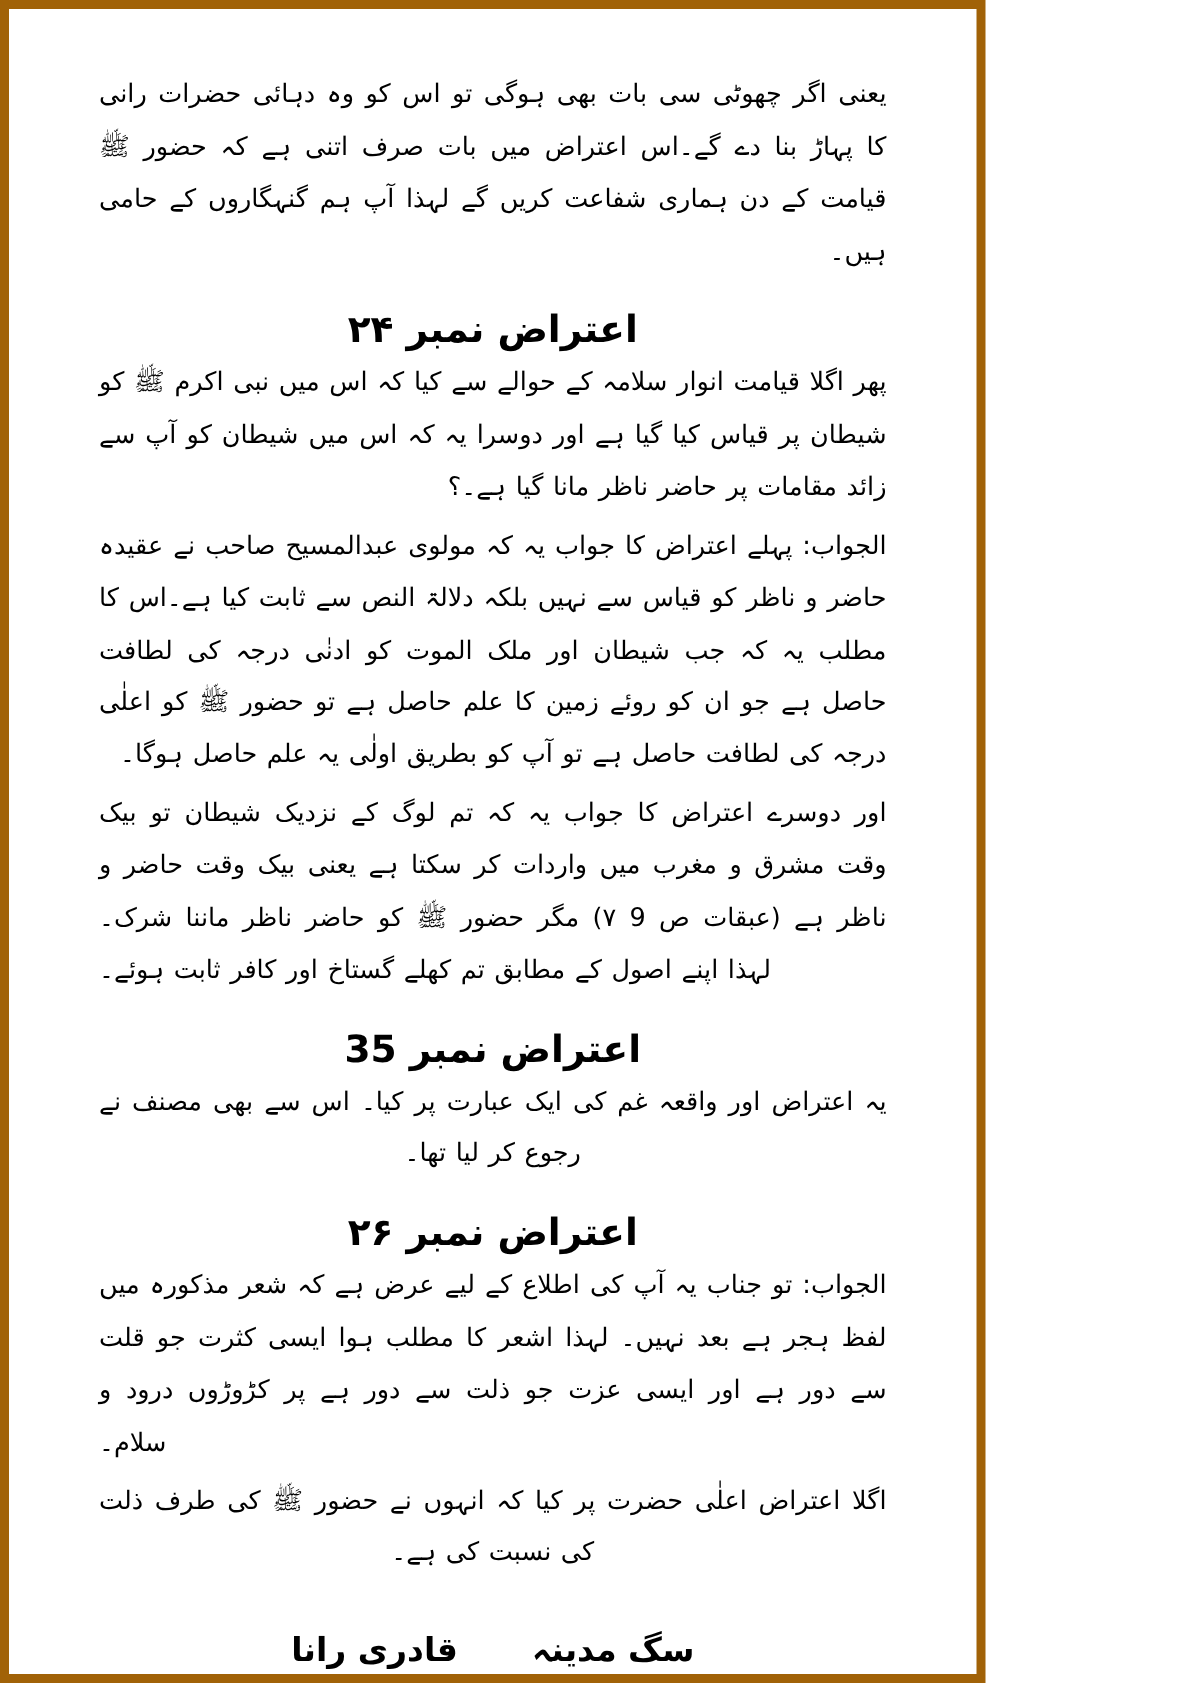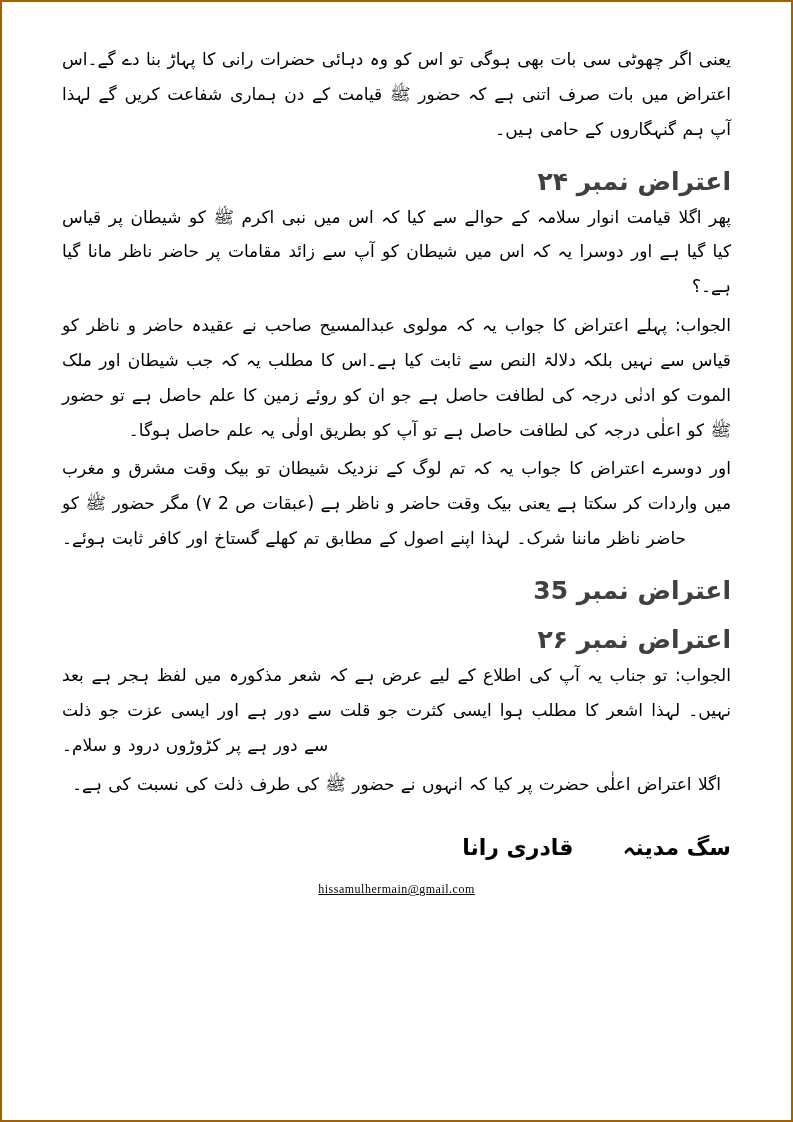--- a/index.html
+++ b/index.html
@@ -2,24 +2,24 @@
 <html><head>
 <meta charset="utf-8">
 <style>
   html, body {
     margin: 0;
     padding: 0;
     background: #ffffff;
   }
   .page {
     position: relative;
-    width: 793px;
+    width: 657px;
     height: 1122px;
     background: #ffffff;
-    border: 2px solid #a16207;
+    border: 6px solid #a16207;
     box-sizing: border-box;
     overflow: hidden;
     font-family: "DejaVu Sans", sans-serif;
   }
   .content {
     position: absolute;
     left: 60px;
     right: 60px;
     top: 40px;
     direction: rtl;
@@ -36,31 +36,32 @@
     unicode-bidi: isolate;
     word-spacing: 1px;
   }
   .para.center-last {
     text-align-last: center;
   }
   .para.left-last {
     text-align-last: left;
   }
   .heading {
-    color: #404040;
+    color: #000000;
     font-size: 25px;
     font-weight: bold;
-    text-align: right;
+    text-align: center;
     direction: rtl;
     margin: 10px 0 4px 0;
     letter-spacing: 1px;
   }
   .spacer-sm { height: 6px; }
   .signature {
     margin-top: 34px;
+    text-align: center;
     direction: rtl;
     color: #000000;
     font-size: 22px;
     font-weight: bold;
     letter-spacing: 2px;
   }
   .signature .sig-gap {
     display: inline-block;
     width: 34px;
   }
@@ -84,26 +85,27 @@
     <p class="para">یعنی اگر چھوٹی سی بات بھی ہوگی تو اس کو وہ دہائی حضرات رانی کا پہاڑ بنا دے گے۔اس اعتراض میں بات صرف اتنی ہے کہ حضور ﷺ قیامت کے دن ہماری شفاعت کریں گے لہذا آپ ہم گنہگاروں کے حامی ہیں۔</p>
 
     <div class="spacer-sm"></div>
 
     <div class="heading">اعتراض نمبر ۲۴</div>
 
     <p class="para">پھر اگلا قیامت انوار سلامہ کے حوالے سے کیا کہ اس میں نبی اکرم ﷺ کو شیطان پر قیاس کیا گیا ہے اور دوسرا یہ کہ اس میں شیطان کو آپ سے زائد مقامات پر حاضر ناظر مانا گیا ہے۔؟</p>
 
     <p class="para">الجواب: پہلے اعتراض کا جواب یہ کہ مولوی عبدالمسیح صاحب نے عقیدہ حاضر و ناظر کو قیاس سے نہیں بلکہ دلالۃ النص سے ثابت کیا ہے۔اس کا مطلب یہ کہ جب شیطان اور ملک الموت کو ادنٰی درجہ کی لطافت حاصل ہے جو ان کو روئے زمین کا علم حاصل ہے تو حضور ﷺ کو اعلٰی درجہ کی لطافت حاصل ہے تو آپ کو بطریق اولٰی یہ علم حاصل ہوگا۔</p>
 
-    <p class="para left-last">اور دوسرے اعتراض کا جواب یہ کہ تم لوگ کے نزدیک شیطان تو بیک وقت مشرق و مغرب میں واردات کر سکتا ہے یعنی بیک وقت حاضر و ناظر ہے (عبقات ص 2 ۷) مگر حضور ﷺ کو حاضر ناظر ماننا شرک۔ لہذا اپنے اصول کے مطابق تم کھلے گستاخ اور کافر ثابت ہوئے۔</p>
+    <p class="para left-last">اور دوسرے اعتراض کا جواب یہ کہ تم لوگ کے نزدیک شیطان تو بیک وقت مشرق و مغرب میں واردات کر سکتا ہے یعنی بیک وقت حاضر و ناظر ہے (عبقات ص 9 ۷) مگر حضور ﷺ کو حاضر ناظر ماننا شرک۔ لہذا اپنے اصول کے مطابق تم کھلے گستاخ اور کافر ثابت ہوئے۔</p>
 
     <div class="spacer-sm"></div>
 
     <div class="heading">اعتراض نمبر 35</div>
 
+    <p class="para center-last">یہ اعتراض اور واقعہ غم کی ایک عبارت پر کیا۔ اس سے بھی مصنف نے رجوع کر لیا تھا۔</p>
 
     <div class="spacer-sm"></div>
 
     <div class="heading">اعتراض نمبر ۲۶</div>
 
     <p class="para left-last">الجواب: تو جناب یہ آپ کی اطلاع کے لیے عرض ہے کہ شعر مذکورہ میں لفظ ہجر ہے بعد نہیں۔ لہذا اشعر کا مطلب ہوا ایسی کثرت جو قلت سے دور ہے اور ایسی عزت جو ذلت سے دور ہے پر کڑوڑوں درود و سلام۔</p>
 
     <p class="para center-last">اگلا اعتراض اعلٰی حضرت پر کیا کہ انہوں نے حضور ﷺ کی طرف ذلت کی نسبت کی ہے۔</p>
 
 

